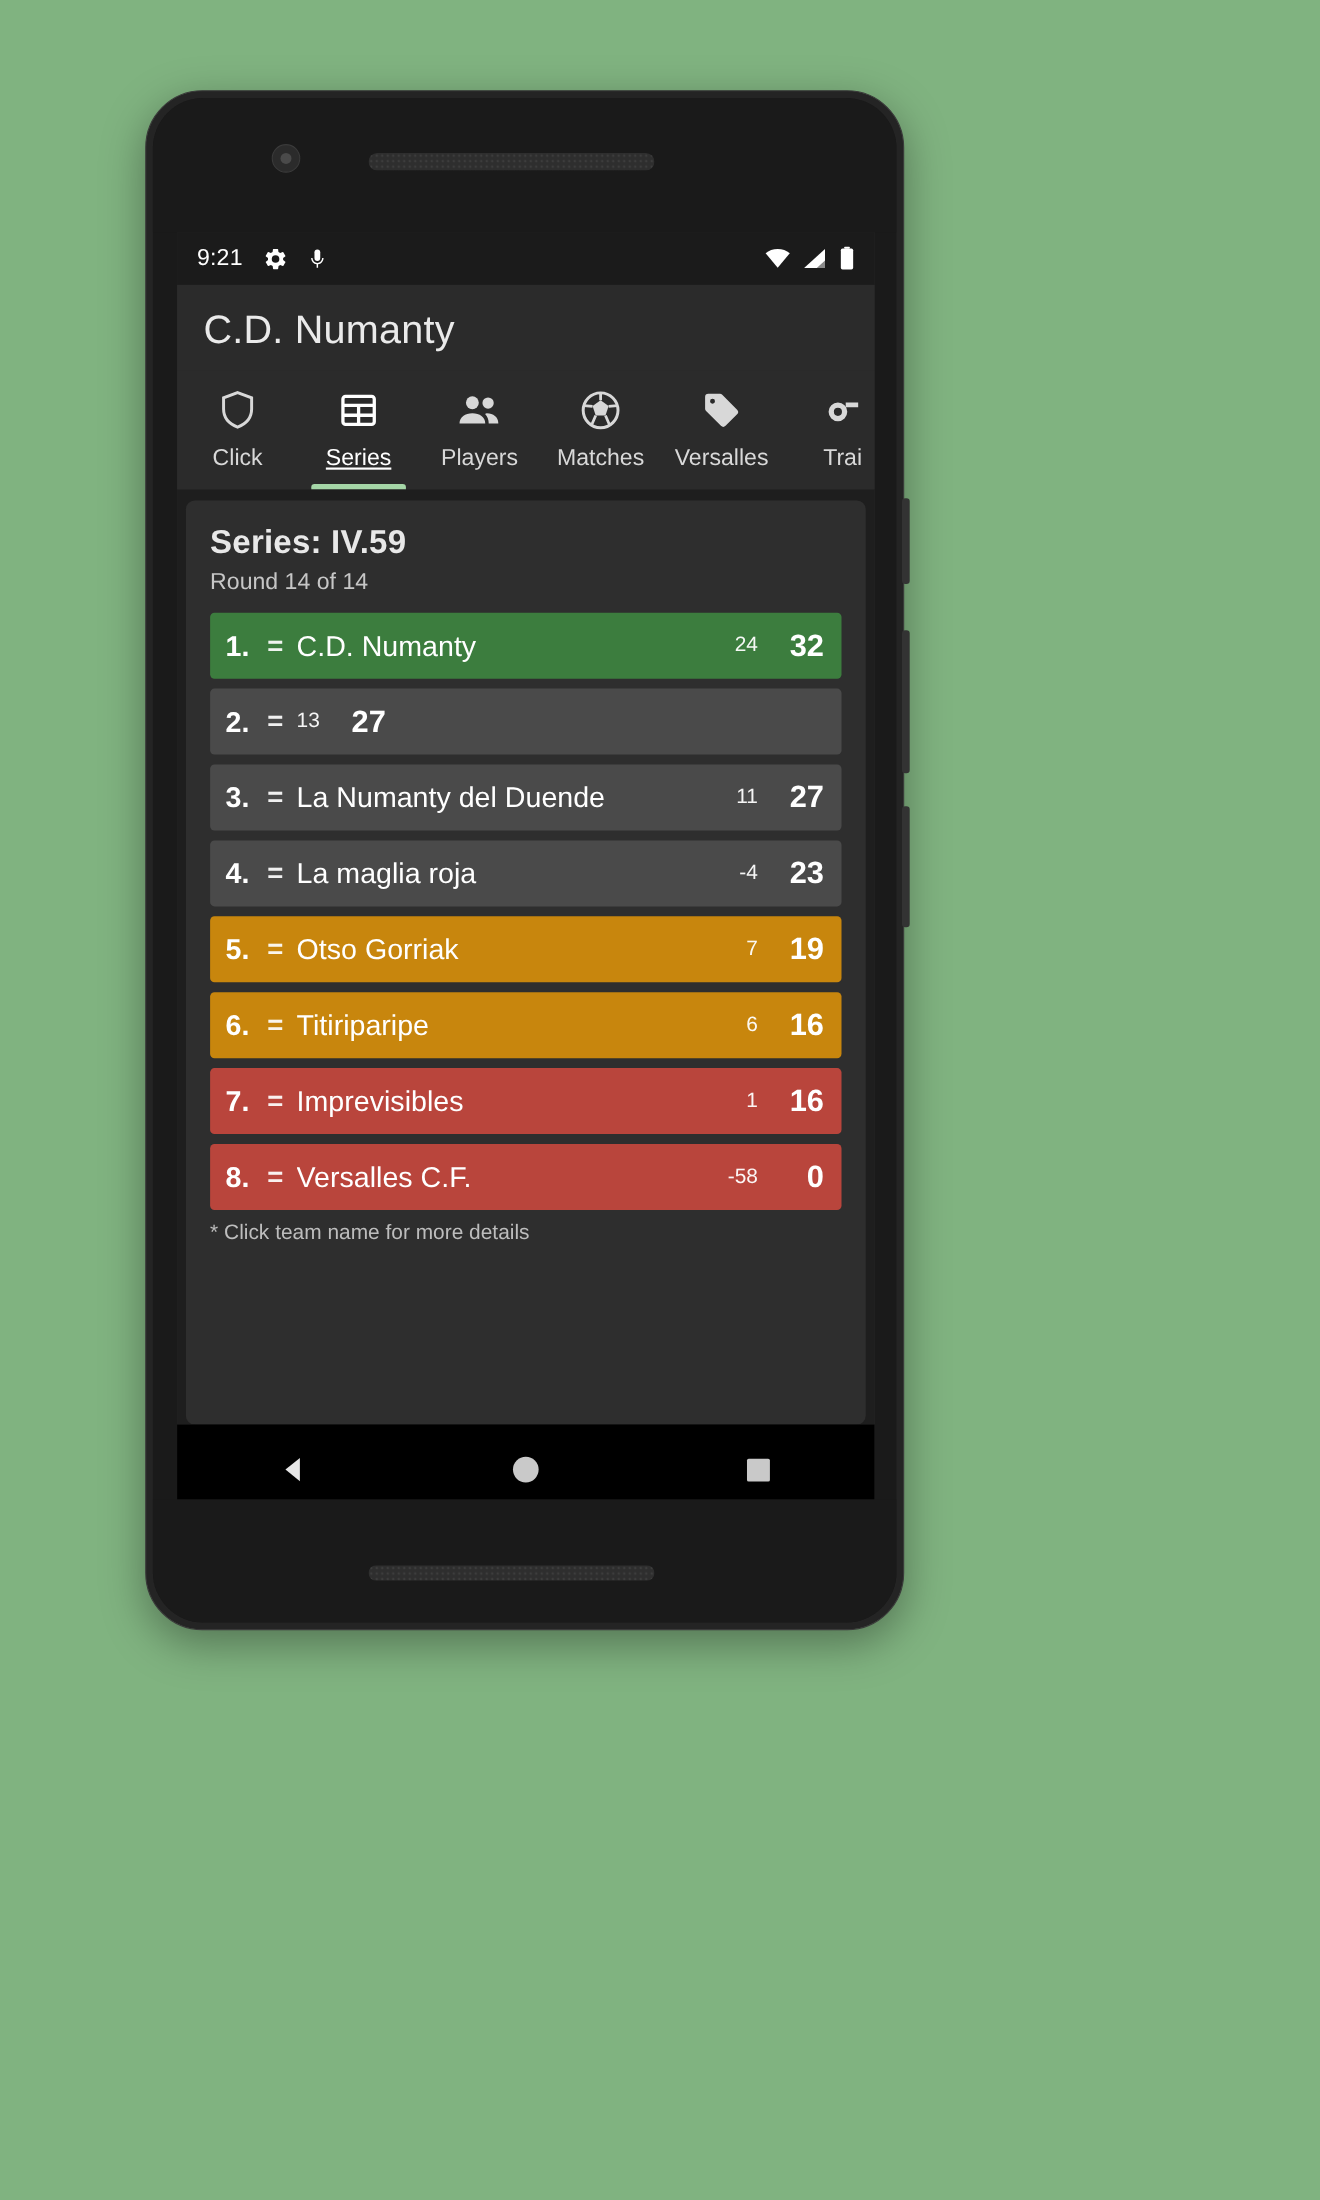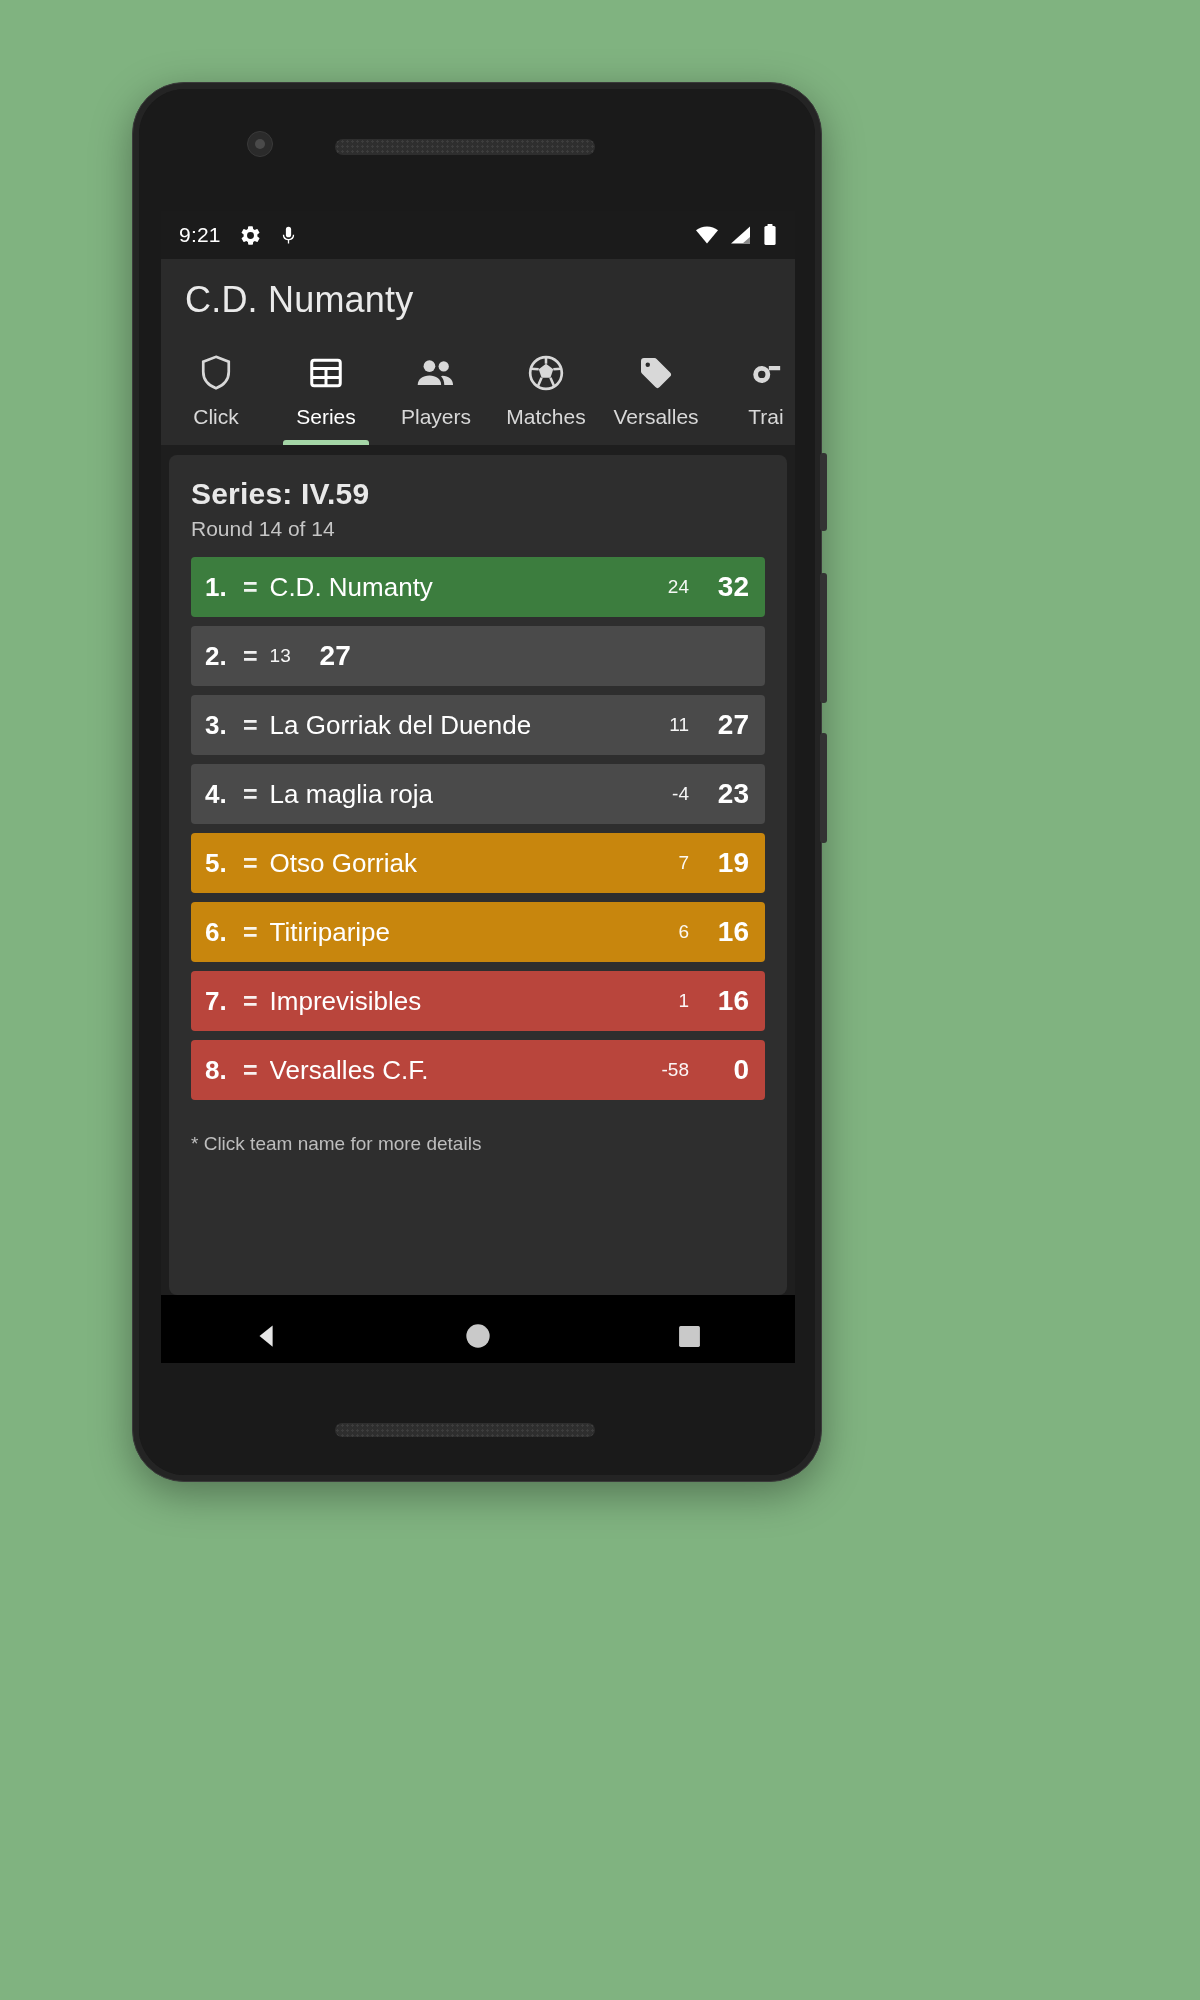--- a/index.html
+++ b/index.html
@@ -93,21 +93,21 @@
     height: 108px; flex: 0 0 auto;
   }
   .tab {
     flex: 0 0 auto; min-width: 110px;
     display: flex; flex-direction: column; align-items: center; justify-content: flex-end;
     padding: 0 10px 0 10px; height: 108px; position: relative;
     color: #d8d8d8;
   }
   .tab .t-icon { height: 42px; display:flex; align-items:center; justify-content:center; margin-bottom: 11px; }
   .tab .t-label { font-size: 21px; padding-bottom: 16px; white-space: nowrap; }
-  .tab.active .t-label { color: #ffffff; }
+  .tab.active .t-label { color: #ffffff; text-decoration: underline; }
   .tab .t-underline {
     position: absolute; left: 12px; right: 12px; bottom: 0; height: 5px;
     background: transparent; border-radius: 3px 3px 0 0;
   }
   .tab.active .t-underline { background: #a5d6a7; }
 
   
   .content {
     flex: 1 1 auto; background: #1e1e1e;
     padding: 10px 8px 0 8px; overflow: hidden;
@@ -124,21 +124,21 @@
     display: flex; align-items: center;
     height: 60px; border-radius: 4px;
     padding: 0 16px 0 14px; color: #fff;
   }
   .r-pos { font-size: 26px; font-weight: 700; min-width: 36px; }
   .r-move { font-size: 25px; font-weight: 700; margin: 0 12px 0 2px; opacity: .92; }
   .r-name { font-size: 26px; font-weight: 400; flex: 1 1 auto; white-space: nowrap; overflow: hidden; }
   .r-diff { font-size: 19px; font-weight: 400; margin-right: 16px; opacity: .95; }
   .r-pts { font-size: 28px; font-weight: 700; min-width: 44px; text-align: right; }
 
-  .footnote { color: #bdbdbd; font-size: 19px; margin-top: 33px; }
+  .footnote { color: #bdbdbd; font-size: 19px; margin-top: 10px; }
 
   
   .navbar {
     height: 82px; background: #000;
     display: flex; align-items: center; justify-content: space-around;
     flex: 0 0 auto;
   }
   .nav-btn { display: flex; align-items: center; justify-content: center; width: 110px; height: 82px; }
 </style>
 </head>
@@ -286,21 +286,21 @@
                 </div>
                 <div class="row" style="background: rgb(74, 74, 74);">
                   <span class="r-pos">2.</span>
                   <span class="r-move">=</span>
                   <span class="r-diff">13</span>
                   <span class="r-pts">27</span>
                 </div>
                 <div class="row" style="background: rgb(74, 74, 74);">
                   <span class="r-pos">3.</span>
                   <span class="r-move">=</span>
-                  <span class="r-name">La Gorriak del Duende</span>
+                  <span class="r-name">La Numanty del Duende</span>
                   <span class="r-diff">11</span>
                   <span class="r-pts">27</span>
                 </div>
                 <div class="row" style="background: rgb(74, 74, 74);">
                   <span class="r-pos">4.</span>
                   <span class="r-move">=</span>
                   <span class="r-name">La maglia roja</span>
                   <span class="r-diff">-4</span>
                   <span class="r-pts">23</span>
                 </div>

